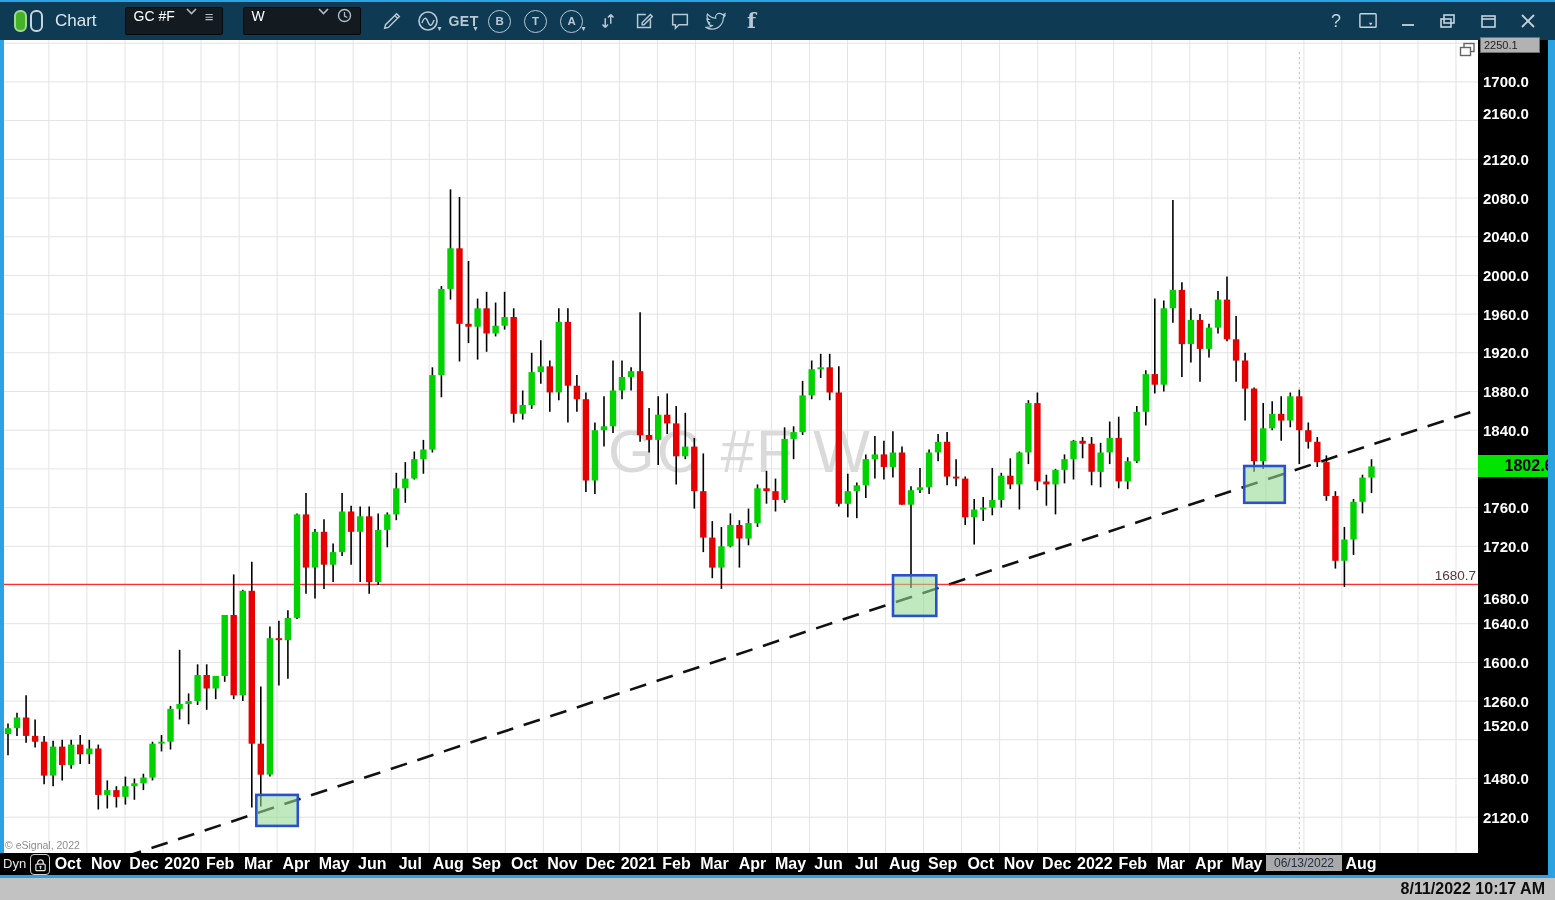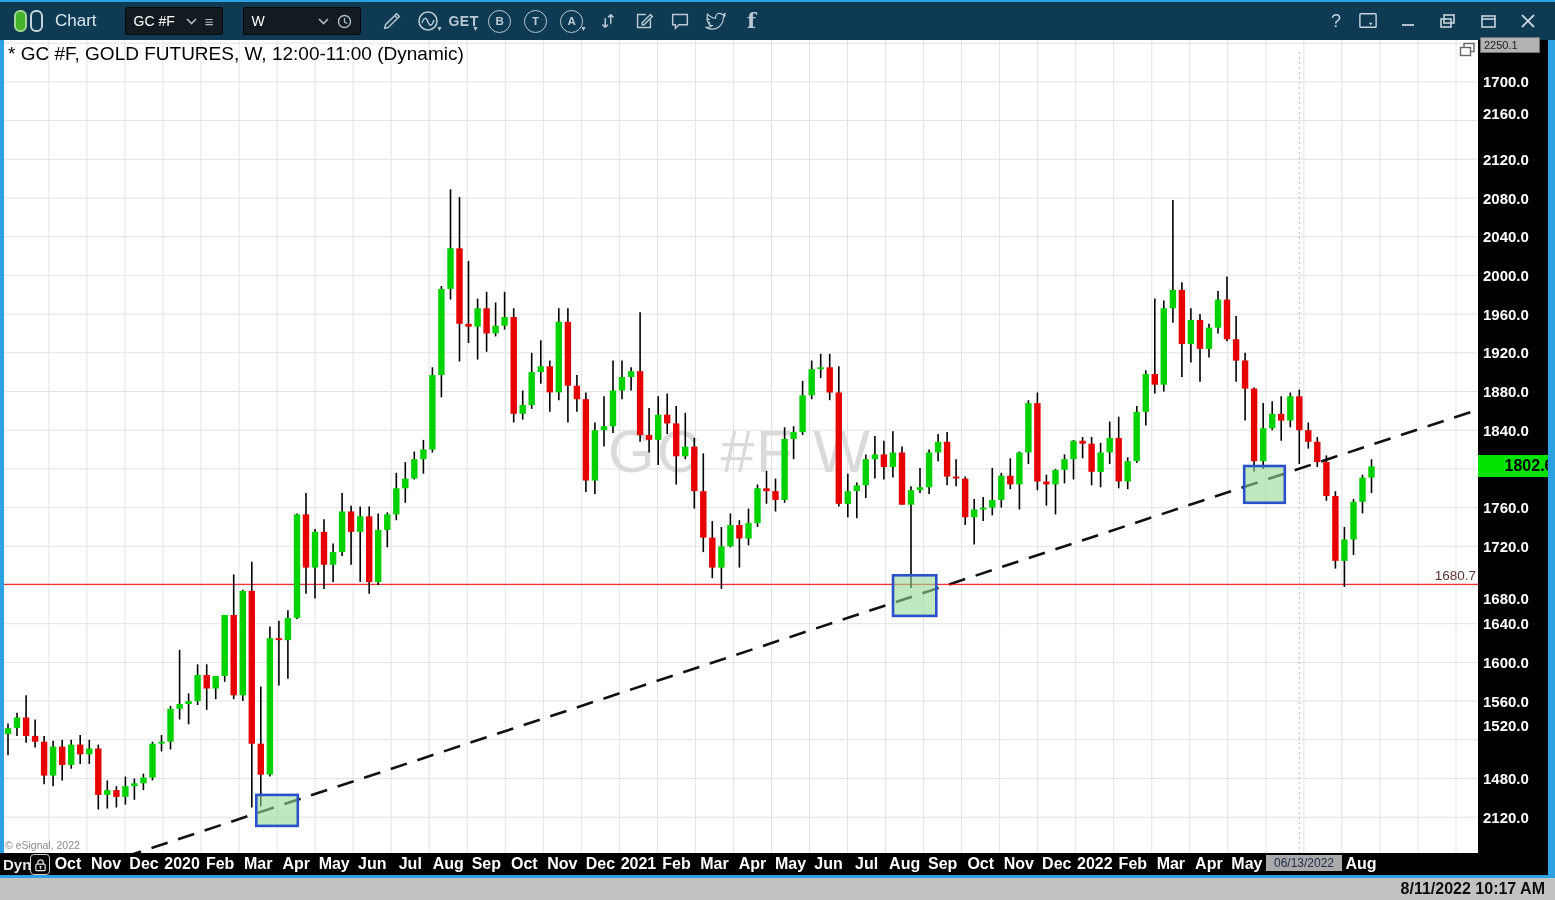--- a/index.html
+++ b/index.html
@@ -12,21 +12,21 @@
   .right-strip{left:1548px;top:40px;width:7px;height:835px;background:#2da2e2;}
   .bottom-line{left:0;top:875px;width:1555px;height:3px;background:#2da2e2;}
   
   .toolbar{left:0;top:2px;width:1555px;height:38px;background:#0e3a53;display:flex;
            align-items:center;color:#c6d4dd;}
   .logo{display:flex;align-items:center;margin-left:14px;gap:3px;}
   .lg1{width:9px;height:18px;border-radius:6px;background:#45b32a;border:2px solid #a4d694;display:inline-block;}
   .lg2{width:9px;height:18px;border-radius:6px;border:2px solid #c6d4dd;display:inline-block;}
   .app-label{font-size:17px;color:#dde8ee;margin-left:12px;}
   .select{height:26px;background:#131b20;border:1px solid #060a0d;border-radius:2px;color:#fff;
-          display:flex;align-items:center;font-size:14px;padding:0 8px;gap:8px;}
+          display:flex;align-items:flex-start;font-size:14px;padding:0 8px;gap:8px;}
   .sel-sym{margin-left:28px;width:80px;}
   .sel-int{margin-left:20px;width:100px;}
   .select .grow{flex:1;}
   .chev{width:11px;height:7px;}
   .menu-glyph{font-size:15px;color:#aebdc7;}
   .tools{display:flex;align-items:center;margin-left:18px;gap:10px;}
   .tbtn{width:26px;height:26px;display:flex;align-items:center;justify-content:center;position:relative;}
   .tbtn svg{display:block;}
   .circ{width:21px;height:21px;border:1.6px solid #b9c9d4;border-radius:50%;display:flex;
         align-items:center;justify-content:center;font-size:11.5px;font-weight:bold;color:#b9c9d4;}
@@ -47,21 +47,21 @@
   
   .price-axis{left:1478px;top:0;width:70px;height:813px;background:#000;}
   .ptick{position:absolute;left:5px;font-size:15px;font-weight:bold;color:#fff;line-height:17px;}
   .upper-badge{position:absolute;left:2px;top:-3px;width:52px;background:#b2b2b2;color:#1d1d1d;
                font-size:11px;padding:1px 3px;border:1px solid #6f6f6f;}
   .last-badge{position:absolute;left:0;width:70px;height:22px;background:#00e400;color:#000;
               font-size:16px;font-weight:bold;text-align:center;line-height:22px;}
   
   .date-axis{left:0;top:853px;width:1548px;height:22px;background:#000;color:#fff;}
   .month{position:absolute;top:2px;transform:translateX(-50%);font-size:16px;font-weight:bold;white-space:nowrap;}
-  .dyn{position:absolute;left:3px;top:3px;font-size:15px;color:#e8e8e8;font-weight:bold;}
+  .dyn{position:absolute;left:3px;top:3px;font-size:13px;color:#e8e8e8;}
   .lock{position:absolute;left:30px;top:1px;width:18px;height:19px;border:1.4px solid #cfcfcf;
         border-radius:4px;display:flex;align-items:center;justify-content:center;}
   .date-badge{position:absolute;left:1266px;top:2px;width:76px;background:#a9a9a9;color:#20304a;
               font-size:12px;text-align:center;padding:1px 0;}
   
   .status-bar{left:0;top:878px;width:1555px;height:22px;background:#c2c2c2;display:flex;
               align-items:center;justify-content:flex-end;}
   .timestamp{font-size:16px;font-weight:bold;color:#0d0d0d;margin-right:10px;}
 </style>
 </head>
@@ -553,21 +553,20 @@
           <line x1="1362.5" y1="434.7" x2="1362.5" y2="473.4" stroke="#000" stroke-width="1.6"></line>
           <rect x="1359.3" y="437.6" width="6.4" height="24.2" fill="#00d200"></rect>
           <line x1="1371.5" y1="419.2" x2="1371.5" y2="453.1" stroke="#000" stroke-width="1.6"></line>
           <rect x="1368.3" y="426.4" width="6.4" height="11.2" fill="#00d200"></rect>
         </g>
         <rect x="256.3" y="754.9" width="41.5" height="31.0" fill="rgba(150,219,150,0.6)" stroke="#2b50cc" stroke-width="2.6"></rect>
         <rect x="893.0" y="535.3" width="43.3" height="40.6" fill="rgba(150,219,150,0.6)" stroke="#2b50cc" stroke-width="2.6"></rect>
         <rect x="1244.2" y="426.0" width="40.6" height="36.8" fill="rgba(150,219,150,0.6)" stroke="#2b50cc" stroke-width="2.6"></rect>
         <text x="1476" y="540.3" text-anchor="end" font-size="13.5" fill="#5d3434">1680.7</text>
       </svg>
-    <div class="abs chart-title">* GC #F, GOLD FUTURES, W, 12:00-11:00 (Dynamic)</div>
     <div class="abs copyright">© eSignal, 2022</div>
     <div class="abs corner-btn">
       <svg width="17" height="15" viewBox="0 0 17 15" fill="none" stroke="#666" stroke-width="1.4">
           <rect x="5" y="1.5" width="10" height="8"></rect>
           <rect x="1.5" y="5.5" width="10" height="8" fill="#fff"></rect>
         </svg>
     </div>
 
     <div class="abs price-axis" id="price-axis">
       <div class="ptick" style="top: -5.3px;">2240.0</div>
@@ -580,21 +579,21 @@
         <div class="ptick" style="top: 265.6px;">1960.0</div>
         <div class="ptick" style="top: 304.3px;">1920.0</div>
         <div class="ptick" style="top: 343px;">1880.0</div>
         <div class="ptick" style="top: 381.7px;">1840.0</div>
         <div class="ptick" style="top: 420.4px;">1800.0</div>
         <div class="ptick" style="top: 459.1px;">1760.0</div>
         <div class="ptick" style="top: 497.8px;">1720.0</div>
         <div class="ptick" style="top: 536.5px; margin-top: 13px;">1680.0</div>
         <div class="ptick" style="top: 575.2px;">1640.0</div>
         <div class="ptick" style="top: 613.9px;">1600.0</div>
-        <div class="ptick" style="top: 652.6px;">1560.0</div>
+        <div class="ptick" style="top: 652.6px;">1260.0</div>
         <div class="ptick" style="top: 677px;">1520.0</div>
         <div class="ptick" style="top: 730px;">1480.0</div>
         <div class="ptick" style="top: 768.7px;">2120.0</div>
         <div class="upper-badge">2250.1</div>
       <div class="last-badge" id="last-badge" style="top: 415.385px; padding-left: 16px;">1802.6</div>
     </div>
 
     <div class="abs left-strip" style="left:0;top:0;height:813px;"></div>
   </div>
 

